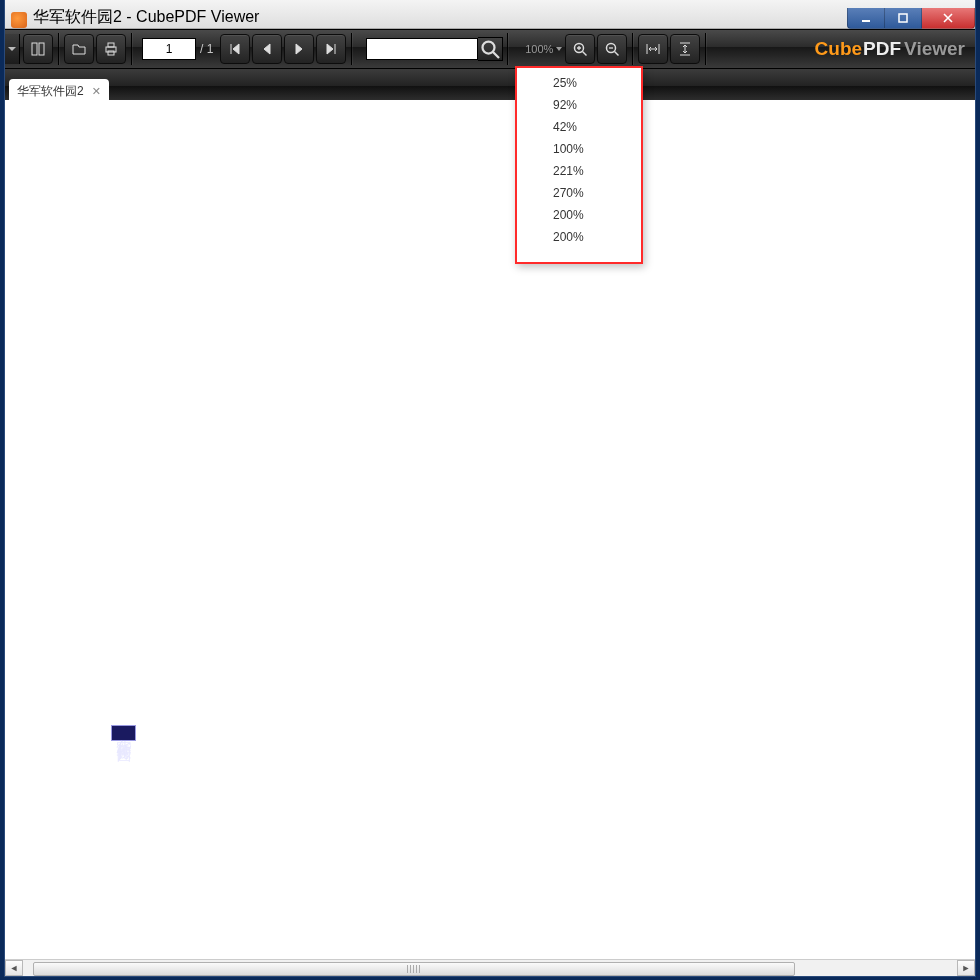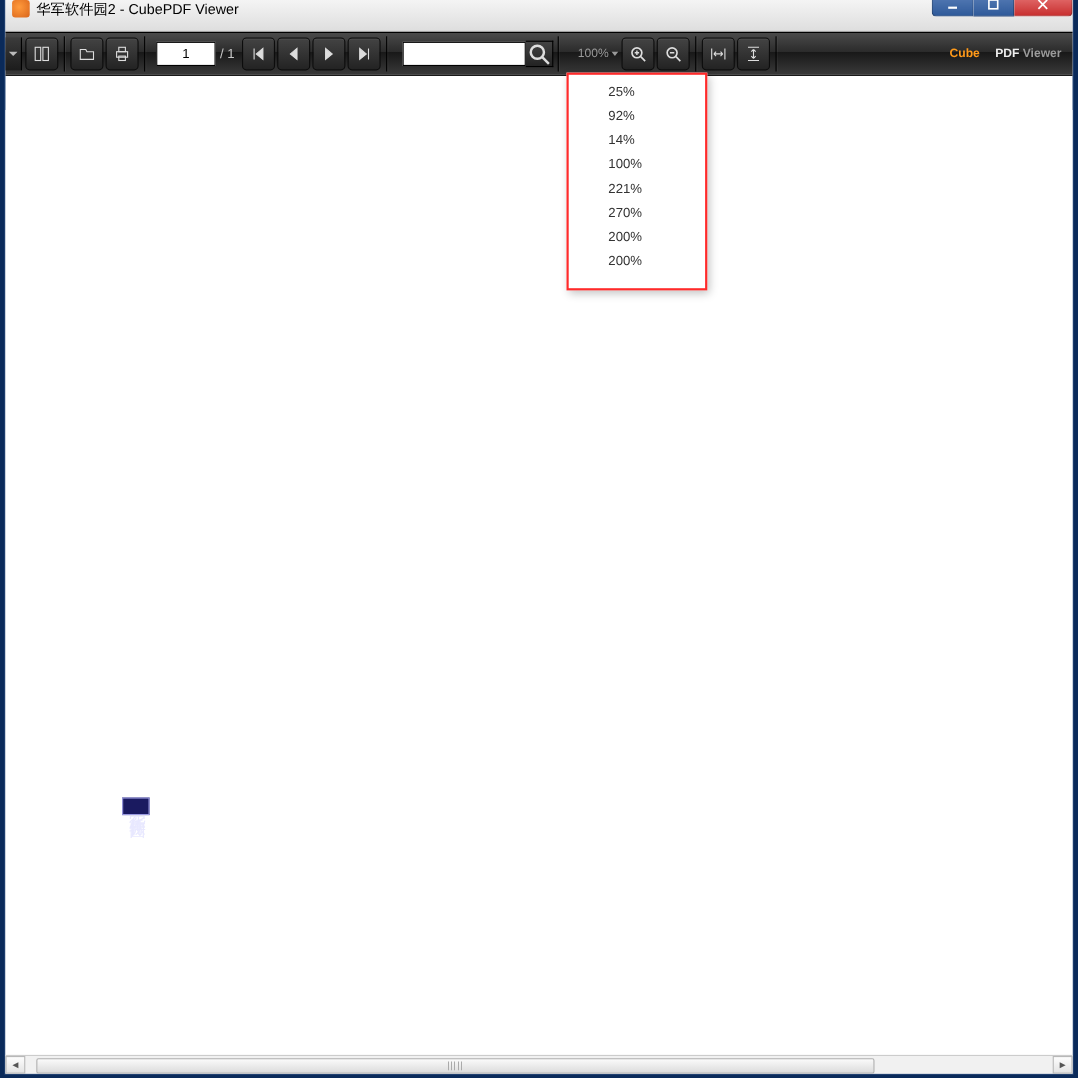--- a/index.html
+++ b/index.html
@@ -1,39 +1,39 @@
 <!DOCTYPE html>
 <html><head>
 <meta charset="utf-8">
 <style>
   html,body{margin:0;padding:0;width:980px;height:980px;overflow:hidden;font-family:"Microsoft YaHei",Arial,sans-serif;background:#0a2a5a}
   .window{position:absolute;left:5px;top:0;width:970px;height:976px;background:#fff;box-shadow:0 0 0 1px #2a4a7a}
-  .titlebar{height:28px;background:linear-gradient(#f4f4f4,#dedede);display:flex;align-items:flex-start;font-size:13px;color:#000;border-bottom:1px solid #aaa;user-select:none}
+  .titlebar{height:28px;background:linear-gradient(#f4f4f4,#dedede);display:flex;align-items:flex-end;font-size:16px;color:#000;border-bottom:1px solid #aaa;user-select:none}
   .titlebar .appicon{width:16px;height:16px;margin:0 6px;background:radial-gradient(circle at 40% 40%,#ff9a3c,#d9641a);border-radius:3px}
   .titlebar .title{flex:0 0 auto}
   .titlebar .spacer{flex:1}
   .winbtns{display:flex;height:20px;margin-top:-6px}
   .winbtn{width:36px;height:20px;margin-left:0;border:1px solid rgba(0,0,0,.25);border-top:none;display:flex;align-items:center;justify-content:center;font-size:11px;color:#fff}
   .winbtn.min{background:linear-gradient(#5a7fb8,#2f5a9a);border-radius:0 0 0 4px}
   .winbtn.max{background:linear-gradient(#5a7fb8,#2f5a9a);border-left:none}
   .winbtn.close{width:52px;background:linear-gradient(#e87878,#c83030);border-radius:0 0 4px 0;border-left:none}
   .winbtn svg{width:12px;height:12px}
   .toolbar{height:38px;background:linear-gradient(#4a4a4a,#2b2b2b 45%,#181818 46%,#3a3a3a);display:flex;align-items:center;border-top:1px solid #000;border-bottom:1px solid #000;position:relative}
   .tbtn{width:28px;height:28px;margin:0 1px;background:linear-gradient(#434343,#232323);border:1px solid #0c0c0c;border-radius:4px;display:flex;align-items:center;justify-content:center;box-shadow:inset 0 1px 0 rgba(255,255,255,.08)}
   .tbtn svg{width:16px;height:16px;fill:#ddd;stroke:#ddd}
   .sep{width:1px;height:32px;background:#000;margin:0 4px;box-shadow:1px 0 0 rgba(255,255,255,.06)}
   .pagebox{width:52px;height:20px;background:#fff;border:1px solid #000;text-align:center;font-size:12px;line-height:20px;color:#000}
   .pagetotal{color:#c8c8c8;font-size:12px;margin:0 6px 0 4px}
   .searchbox{width:110px;height:20px;background:#fff;border:1px solid #000;margin-left:4px}
   .searchbtn{width:24px;height:22px;background:linear-gradient(#434343,#232323);border:1px solid #000;border-left:none;display:flex;align-items:center;justify-content:center}
   .zoomfield{width:50px;height:22px;color:#9a9a9a;font-size:11px;display:flex;align-items:center;justify-content:flex-end;padding-right:2px}
   .zoomfield .caret{margin-left:3px;width:0;height:0;border-left:3px solid transparent;border-right:3px solid transparent;border-top:4px solid #9a9a9a}
-  .logo{position:absolute;right:10px;top:0;height:38px;display:flex;align-items:center;font-weight:bold;font-size:11px}
+  .logo{position:absolute;right:10px;top:0;height:38px;display:flex;align-items:center;font-weight:bold;font-size:19px}
   .logo .c1{color:#ff9a1a}
-  .logo .c2{color:#eee;margin-left:14px}
+  .logo .c2{color:#eee;margin-left:1px}
   .logo .c3{color:#9a9a9a;margin-left:3px;font-weight:bold}
   .tabstrip{height:34px;background:linear-gradient(#3c3c3c,#222 50%,#111 51%,#333);border-bottom:1px solid #000;display:flex;align-items:flex-end;padding-left:4px}
   .tab{height:24px;background:#fff;border-radius:4px 4px 0 0;padding:0 8px;display:flex;align-items:center;font-size:12px;color:#333;position:relative;min-width:84px}
   .tab .x{margin-left:8px;color:#888;font-size:11px}
   .content{position:absolute;left:0;right:0;top:100px;bottom:16px;background:#fff}
   .page-text{position:absolute;left:106px;top:625px;writing-mode:vertical-rl;font-size:15px;letter-spacing:2px;color:#e8e8ff;background:#1a1a60;padding:2px;border:1px solid #9a9ae0}
   .hscroll{position:absolute;left:0;right:0;bottom:0;height:16px;background:#f1f1f1;border-top:1px solid #ccc;display:flex;align-items:center}
   .hscroll .arrow{width:16px;height:14px;background:linear-gradient(#fdfdfd,#e4e4e4);border:1px solid #b8b8b8;display:flex;align-items:center;justify-content:center;font-size:9px;color:#555}
   .hscroll .track{flex:1;height:14px;position:relative}
   .hscroll .thumb{position:absolute;left:10px;width:760px;height:12px;top:1px;background:linear-gradient(#fafafa,#dcdcdc);border:1px solid #b0b0b0;border-radius:2px;display:flex;align-items:center;justify-content:center}
@@ -160,29 +160,35 @@
         </svg>
     </div>
     <div class="sep"></div>
     <div class="logo">
       <span class="c1">Cube</span>
       <span class="c2">PDF</span>
       <span class="c3">Viewer</span>
     </div>
   </div>
 
+  <div class="tabstrip">
+    <div class="tab">
+      <span>华军软件园2</span>
+      <span class="x">✕</span>
+    </div>
+  </div>
 
   <div class="content">
     <div class="page-text">华军软件园</div>
   </div>
 
   <div class="dropdown">
     <div class="opt">25%</div>
     <div class="opt">92%</div>
-    <div class="opt">14%</div>
+    <div class="opt">42%</div>
     <div class="opt">100%</div>
     <div class="opt">221%</div>
     <div class="opt">270%</div>
     <div class="opt">200%</div>
     <div class="opt">200%</div>
   </div>
 
   <div class="hscroll">
     <div class="arrow">◄</div>
     <div class="track">

